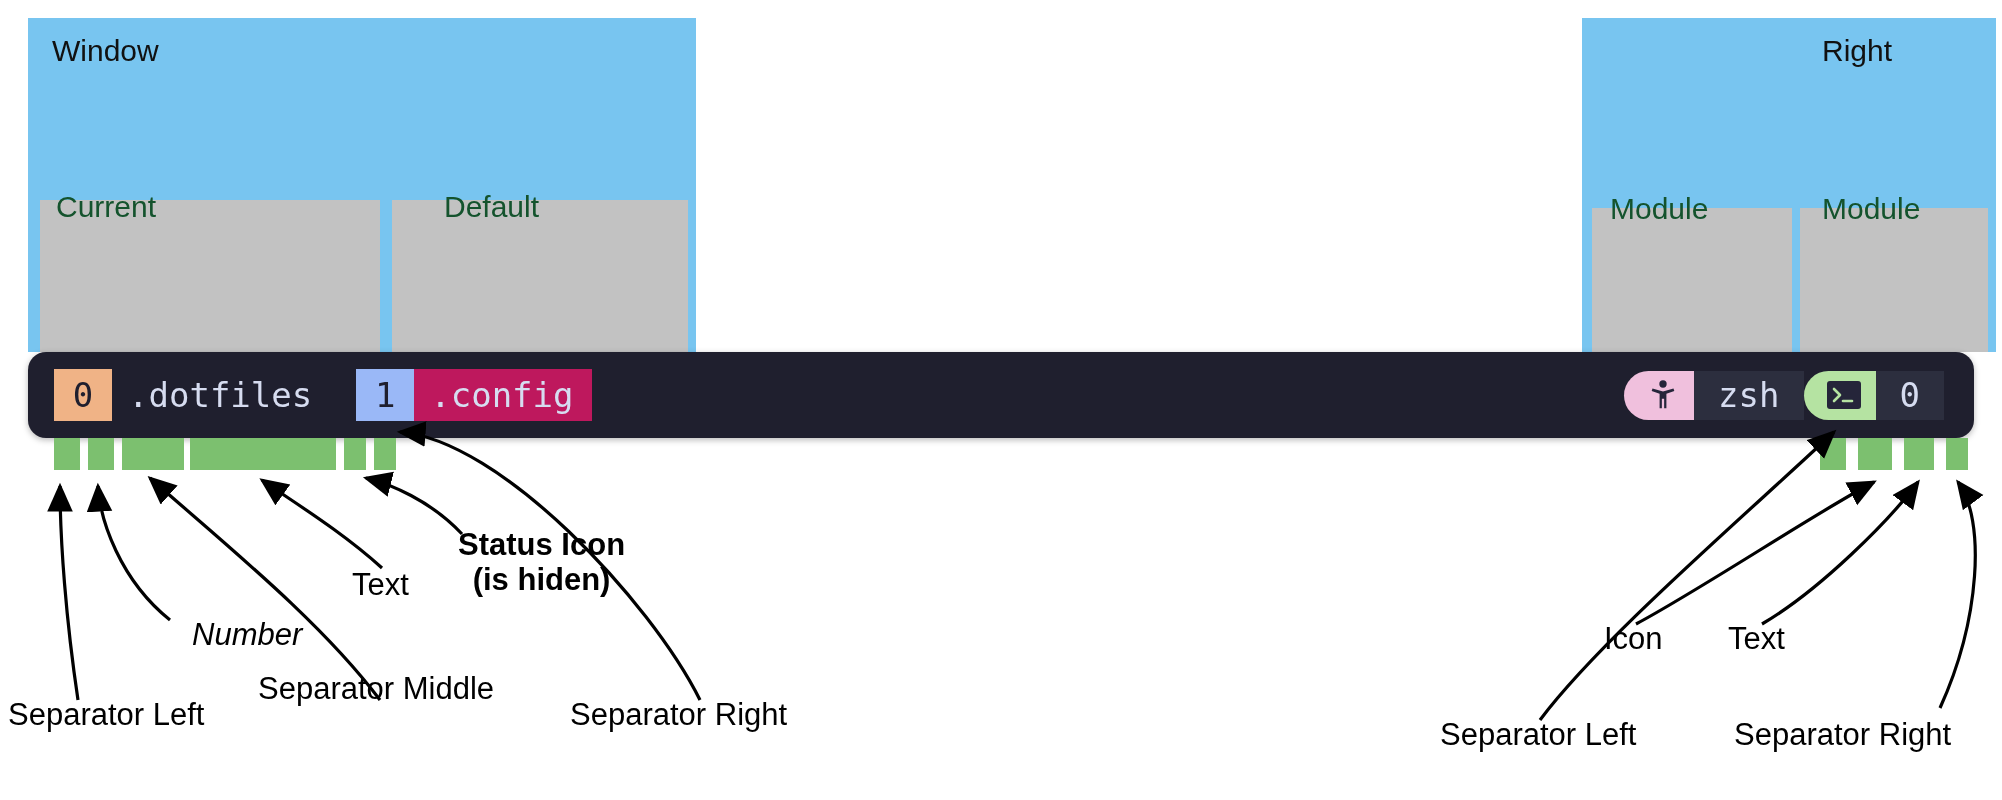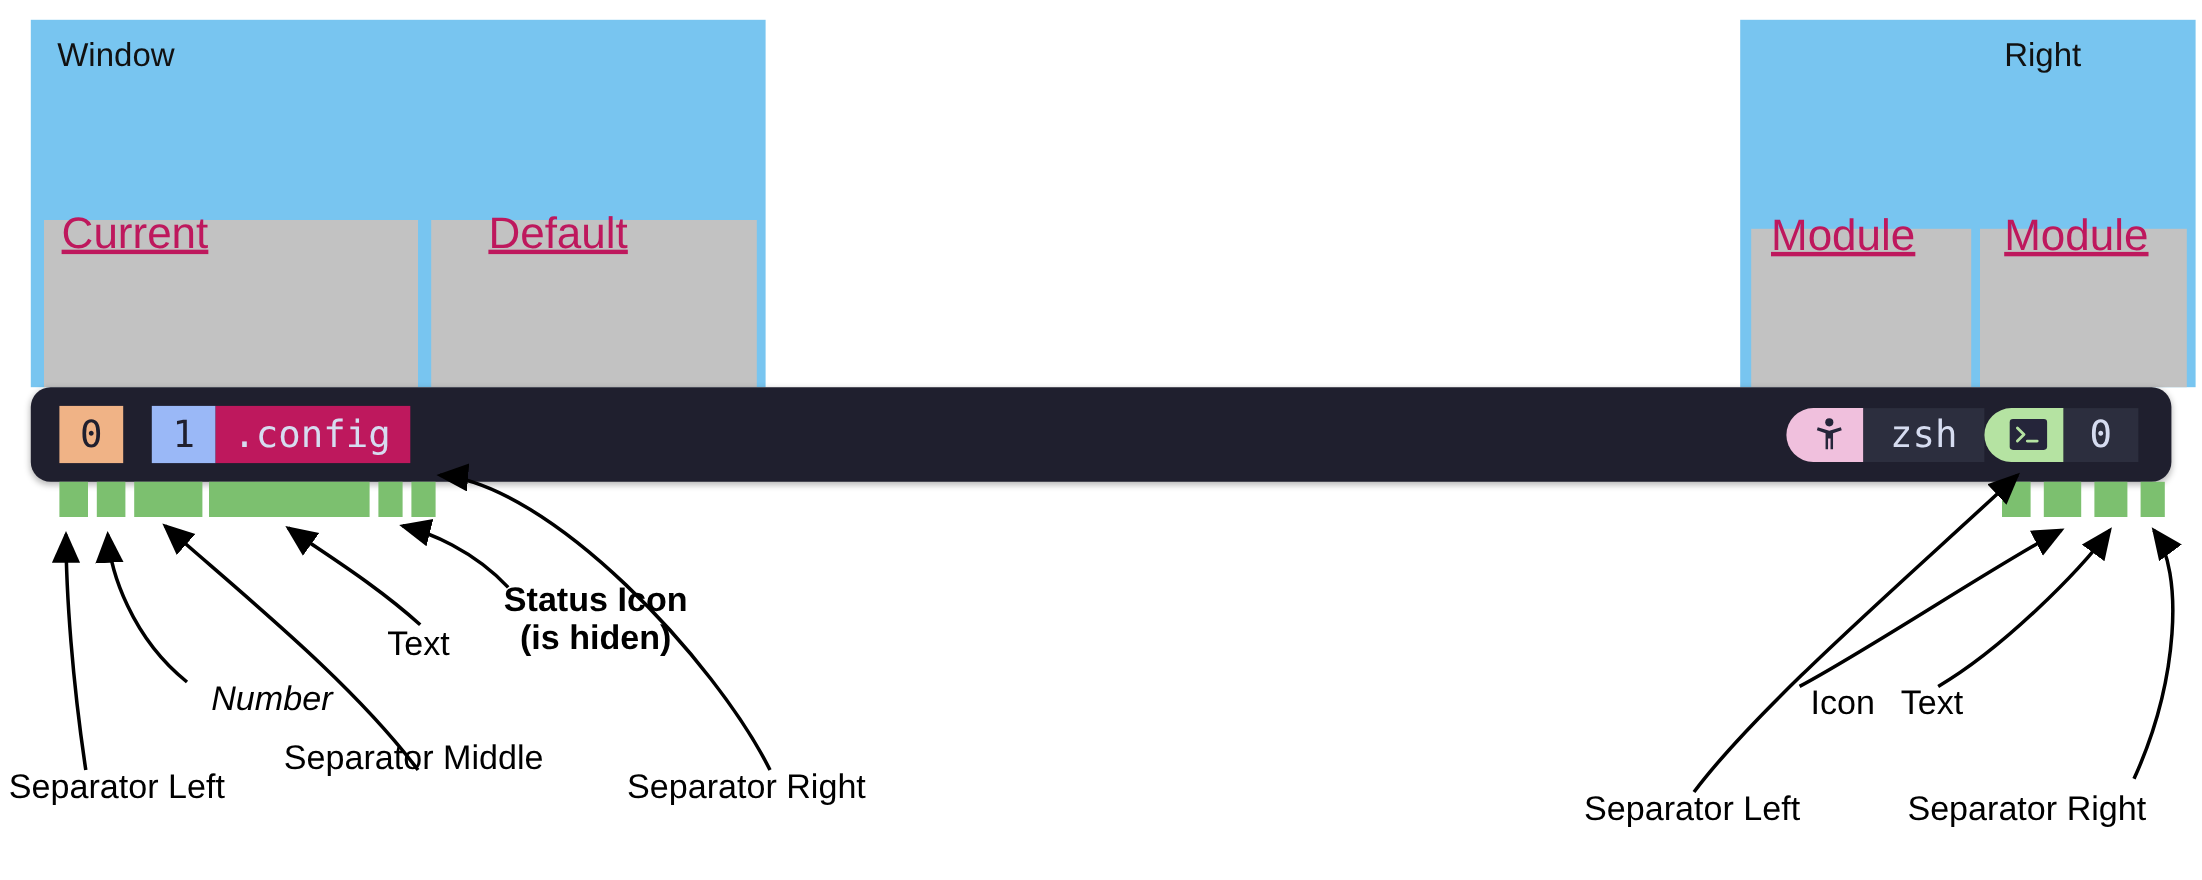--- a/index.html
+++ b/index.html
@@ -29,25 +29,24 @@
     white-space: nowrap;
     line-height: 1;
   }
   .module-box {
     position: absolute;
     background: #c2c2c2;
     box-sizing: border-box;
   }
   .module-label {
     position: absolute;
-    font-size: 40px;
-    color: #be185d;
-    white-space: nowrap;
-    line-height: 1;
-    text-decoration: underline;
+    font-size: 30px;
+    color: #14532d;
+    white-space: nowrap;
+    line-height: 1;
   }
 
   
   .statusbar {
     position: absolute;
     left: 28px;
     top: 352px;
     width: 1946px;
     height: 86px;
     background: #1f1f2e;
@@ -178,20 +177,21 @@
 <div class="module-box" style="left:1592px; top:208px; width:200px; height:144px;"></div>
 <div class="module-label" style="left:1610px; top:194px;">Module</div>
 
 <div class="module-box" style="left:1800px; top:208px; width:188px; height:144px;"></div>
 <div class="module-label" style="left:1822px; top:194px;">Module</div>
 
 <div class="statusbar">
 
   <div class="sb-left">
     <div class="tab-num peach mono">0</div>
+    <div class="tab-name dim mono">.dotfiles</div>
     <div class="tab-gap"></div>
     <div class="tab-num blue mono">1</div>
     <div class="tab-name lit mono">.config</div>
   </div>
 
   <div class="sb-right">
     <div class="pill pink icon-person">
       <svg width="34" height="34" viewBox="0 0 24 24" aria-hidden="true">
         <circle cx="12" cy="4.2" r="2.6" fill="#25253a"></circle>
         <path d="M4 9.2 L9.6 11.2 L9.6 21.4 L11.2 21.4 L11.2 14.6 L12.8 14.6 L12.8 21.4 L14.4 21.4 L14.4 11.2 L20 9.2 L19.4 7.4 L12 9.6 L4.6 7.4 Z" fill="#25253a"></path>
@@ -262,17 +262,17 @@
 
 <div class="callout two-line" style="left:458px; top:528px;">
   <div>Status Icon</div>
   <div>(is hiden)</div>
 </div>
 
 <div class="callout" style="left:570px; top:698px;">Separator Right</div>
 
 <div class="callout" style="left:1440px; top:718px;">Separator Left</div>
 
-<div class="callout" style="left:1604px; top:622px;margin-left:42px;">Icon</div>
+<div class="callout" style="left:1604px; top:622px;">Icon</div>
 
 <div class="callout" style="left:1728px; top:622px;">Text</div>
 
 <div class="callout" style="left:1734px; top:718px;">Separator Right</div>
 
 </body></html>

